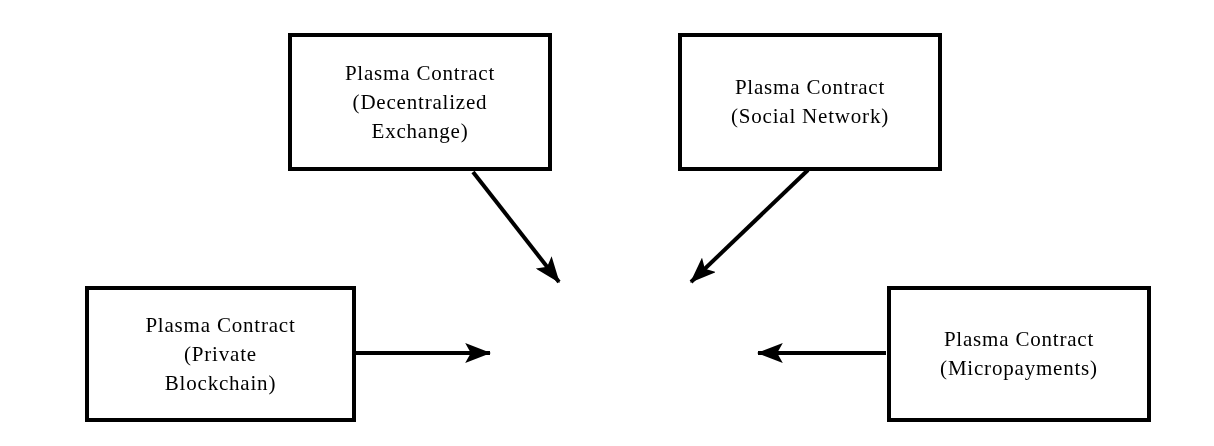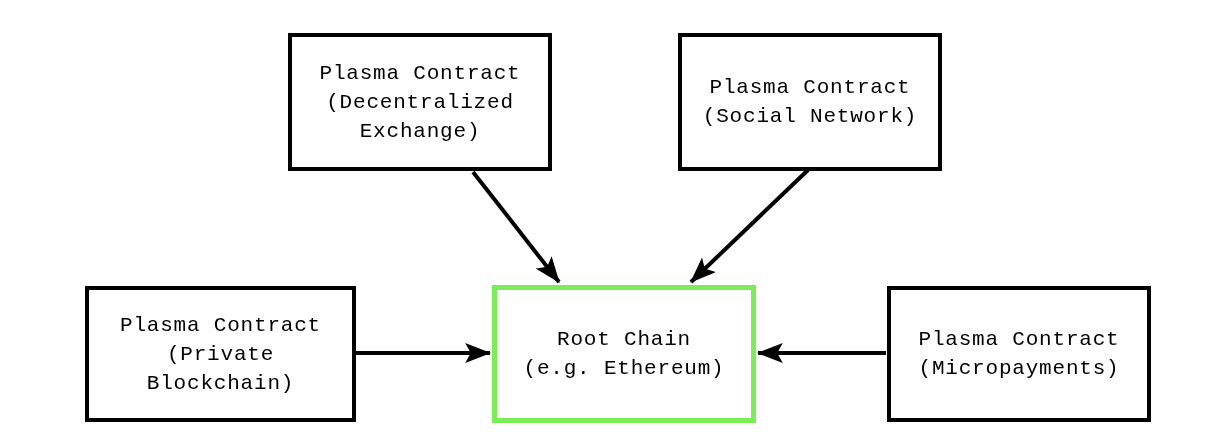--- a/index.html
+++ b/index.html
@@ -6,21 +6,21 @@
     margin: 0;
     padding: 0;
     background: var(--background, #ffffff);
   }
   .canvas {
     position: relative;
     width: 1214px;
     height: 446px;
     background: var(--background, #ffffff);
     overflow: hidden;
-    font-family: Liberation Mono, monospace;
+    font-family: Liberation Serif, serif;
   }
   .edges-layer {
     position: absolute;
     left: 0;
     top: 0;
     width: 1214px;
     height: 446px;
   }
   .node {
     position: absolute;
@@ -80,23 +80,19 @@
     <span class="label">Plasma Contract
 (Social Network)</span>
   </div>
 
   <div class="node node--private">
     <span class="label">Plasma Contract
 (Private
 Blockchain)</span>
   </div>
 
-  <div class="node node--root">
-    <span class="label">Root Chain
-(e.g. Ethereum)</span>
-  </div>
 
   <div class="node node--micro">
     <span class="label">Plasma Contract
 (Micropayments)</span>
   </div>
 
 </div>
 
 </body></html>

